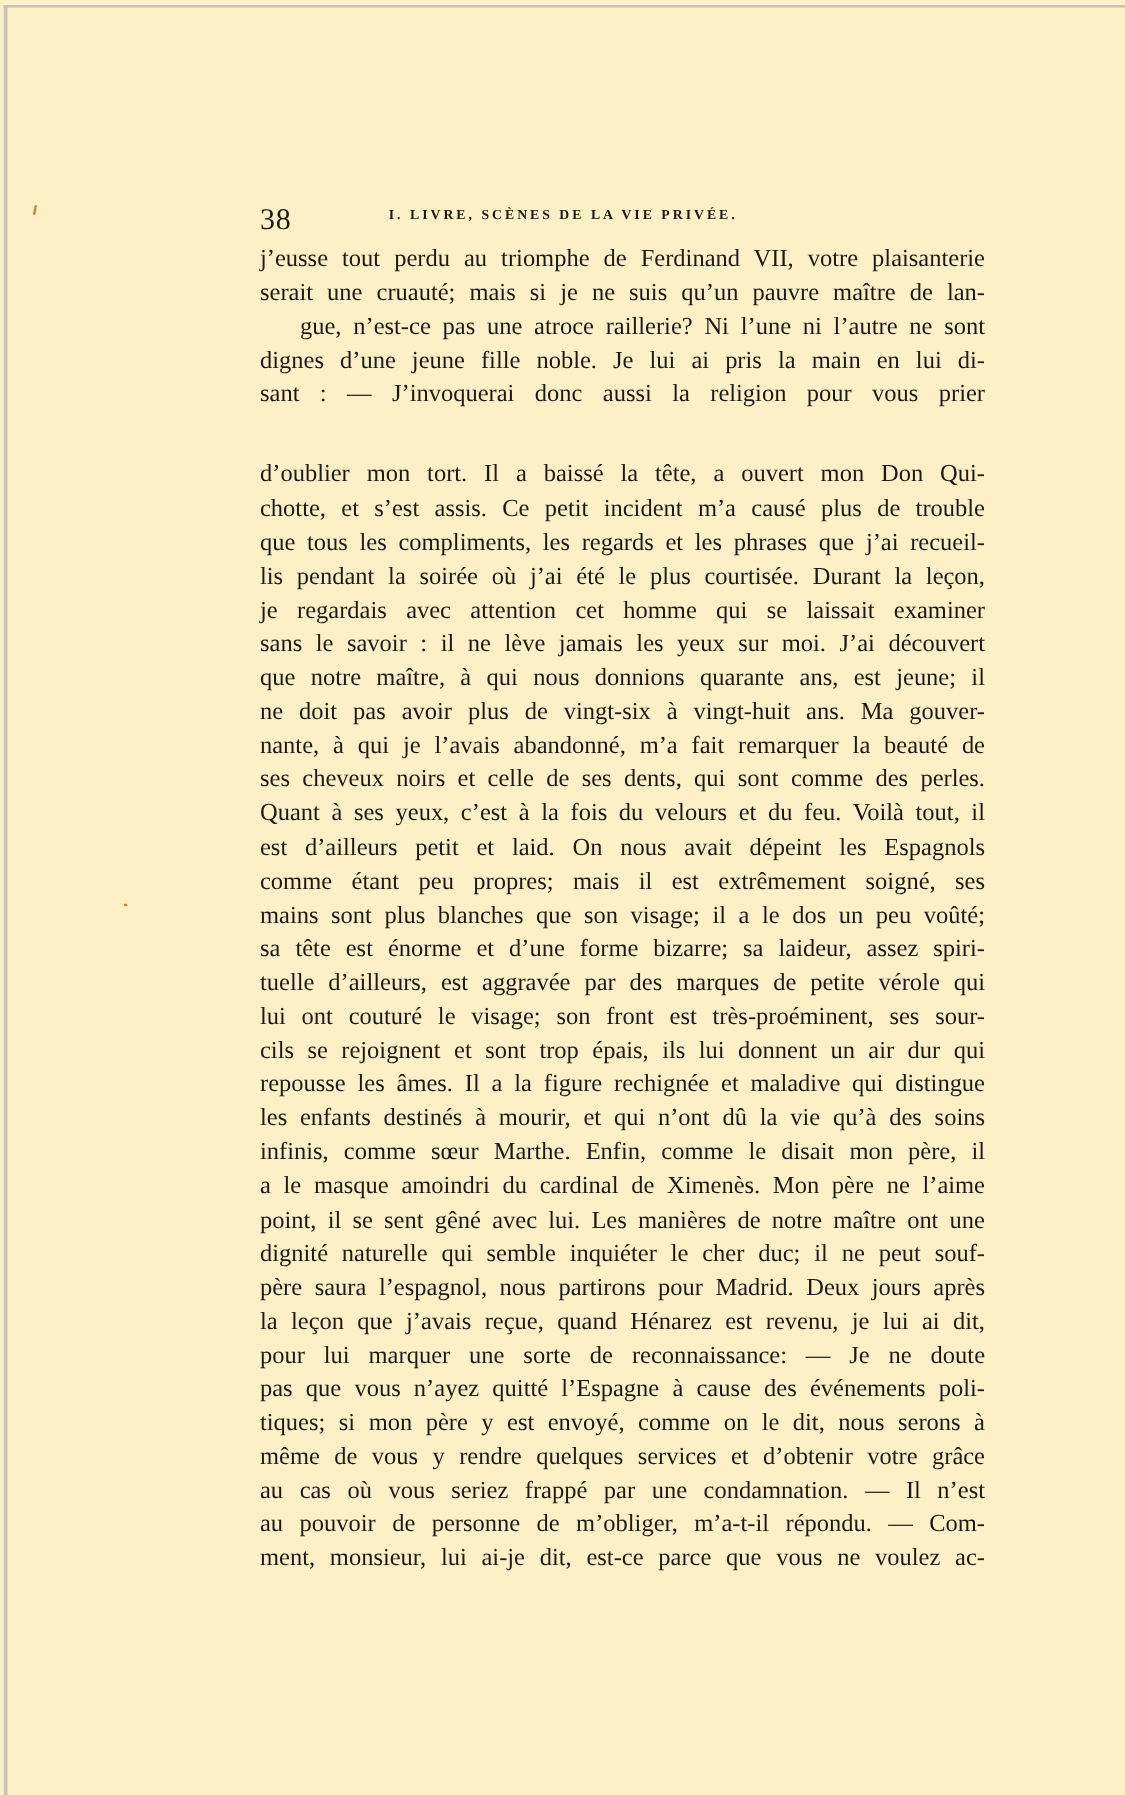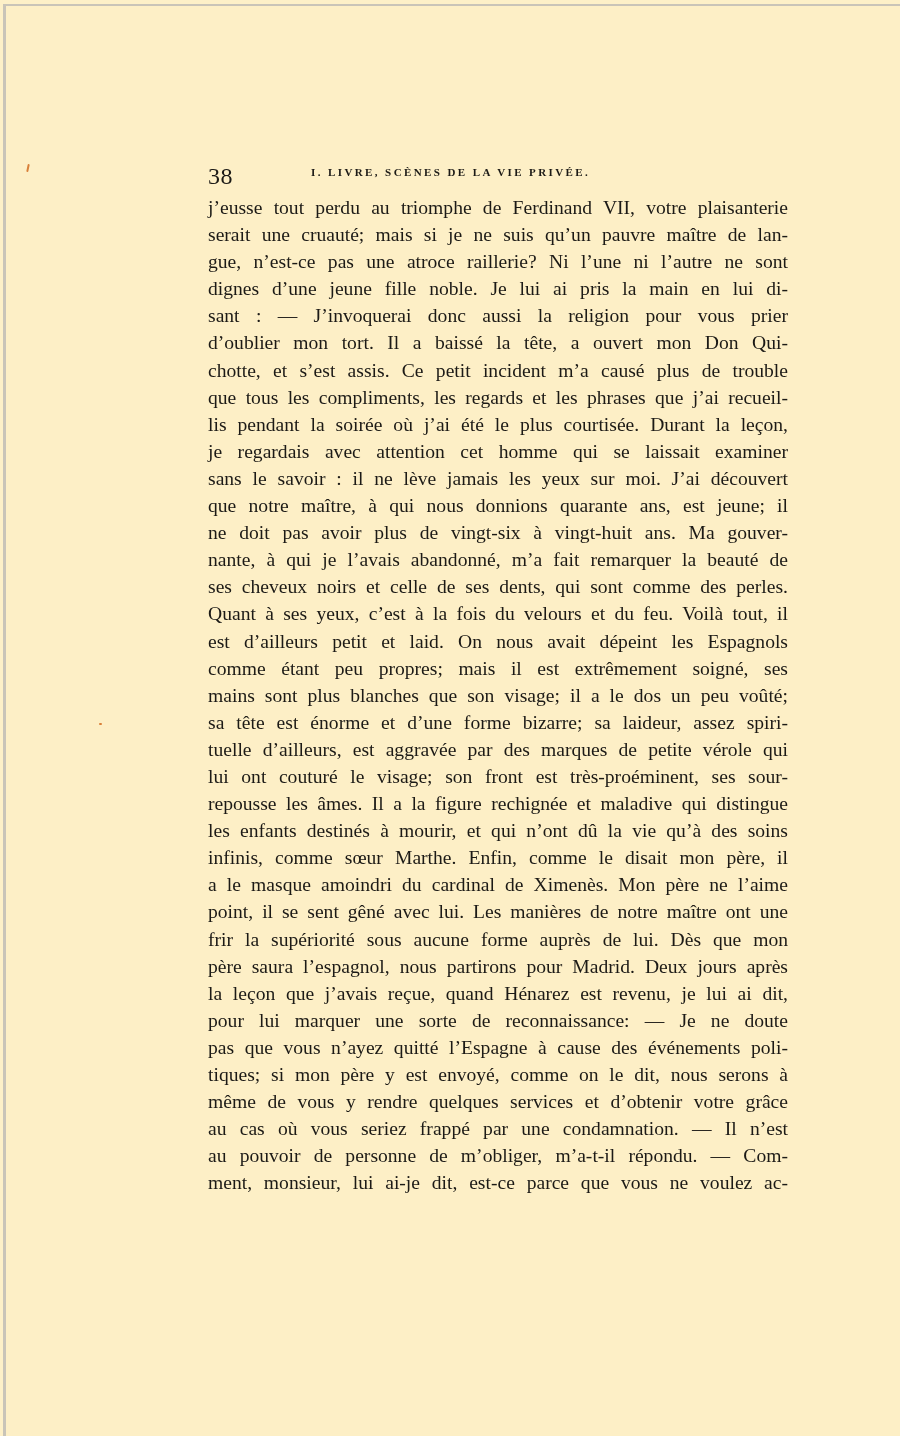--- a/index.html
+++ b/index.html
@@ -85,46 +85,47 @@
 </div>
 
 <div class="running-head">
   <span class="page-number">38</span>
   <span class="head-title">I. LIVRE, SCÈNES DE LA VIE PRIVÉE.</span>
 </div>
 
 <div class="body-text" id="body-text">
     <div class="line" style="text-align: left; word-spacing: 0px;">j’eusse tout perdu au triomphe de Ferdinand VII, votre plaisanterie</div>
     <div class="line" style="text-align: left; word-spacing: 0px;">serait une cruauté; mais si je ne suis qu’un pauvre maître de lan-</div>
-    <div class="line" style="text-align: right; word-spacing: 0px;">gue, n’est-ce pas une atroce raillerie? Ni l’une ni l’autre ne sont</div>
+    <div class="line" style="text-align: right; word-spacing: 0px; margin-left: 32px;">gue, n’est-ce pas une atroce raillerie? Ni l’une ni l’autre ne sont</div>
     <div class="line" style="text-align: left; word-spacing: 0px;">dignes d’une jeune fille noble. Je lui ai pris la main en lui di-</div>
     <div class="line" style="text-align: left; word-spacing: 0px;">sant : — J’invoquerai donc aussi la religion pour vous prier</div>
-    <div class="line" style="text-align: left; word-spacing: 0px;">d’oublier mon tort. Il a baissé la tête, a ouvert mon Don Qui-</div>
+    <div class="line" style="text-align: left; word-spacing: 0px; margin-top: 37px;">d’oublier mon tort. Il a baissé la tête, a ouvert mon Don Qui-</div>
     <div class="line" style="text-align: left; word-spacing: 0px;">chotte, et s’est assis. Ce petit incident m’a causé plus de trouble</div>
     <div class="line" style="text-align: left; word-spacing: 0px;">que tous les compliments, les regards et les phrases que j’ai recueil-</div>
     <div class="line" style="text-align: left; word-spacing: 0px;">lis pendant la soirée où j’ai été le plus courtisée. Durant la leçon,</div>
     <div class="line" style="text-align: left; word-spacing: 0px;">je regardais avec attention cet homme qui se laissait examiner</div>
     <div class="line" style="text-align: left; word-spacing: 0px;">sans le savoir : il ne lève jamais les yeux sur moi. J’ai découvert</div>
     <div class="line" style="text-align: left; word-spacing: 0px;">que notre maître, à qui nous donnions quarante ans, est jeune; il</div>
     <div class="line" style="text-align: left; word-spacing: 0px;">ne doit pas avoir plus de vingt-six à vingt-huit ans. Ma gouver-</div>
     <div class="line" style="text-align: left; word-spacing: 0px;">nante, à qui je l’avais abandonné, m’a fait remarquer la beauté de</div>
     <div class="line" style="text-align: left; word-spacing: 0px;">ses cheveux noirs et celle de ses dents, qui sont comme des perles.</div>
     <div class="line" style="text-align: left; word-spacing: 0px;">Quant à ses yeux, c’est à la fois du velours et du feu. Voilà tout, il</div>
     <div class="line" style="text-align: left; word-spacing: 0px;">est d’ailleurs petit et laid. On nous avait dépeint les Espagnols</div>
     <div class="line" style="text-align: left; word-spacing: 0px;">comme étant peu propres; mais il est extrêmement soigné, ses</div>
     <div class="line" style="text-align: left; word-spacing: 0px;">mains sont plus blanches que son visage; il a le dos un peu voûté;</div>
     <div class="line" style="text-align: left; word-spacing: 0px;">sa tête est énorme et d’une forme bizarre; sa laideur, assez spiri-</div>
     <div class="line" style="text-align: left; word-spacing: 0px;">tuelle d’ailleurs, est aggravée par des marques de petite vérole qui</div>
     <div class="line" style="text-align: left; word-spacing: 0px;">lui ont couturé le visage; son front est très-proéminent, ses sour-</div>
+    <div class="line" style="text-align: left; word-spacing: 0px;">cils se rejoignent et sont trop épais, ils lui donnent un air dur qui</div>
     <div class="line" style="text-align: left; word-spacing: 0px;">repousse les âmes. Il a la figure rechignée et maladive qui distingue</div>
     <div class="line" style="text-align: left; word-spacing: 0px;">les enfants destinés à mourir, et qui n’ont dû la vie qu’à des soins</div>
     <div class="line" style="text-align: left; word-spacing: 0px;">infinis, comme sœur Marthe. Enfin, comme le disait mon père, il</div>
     <div class="line" style="text-align: left; word-spacing: 0px;">a le masque amoindri du cardinal de Ximenès. Mon père ne l’aime</div>
     <div class="line" style="text-align: left; word-spacing: 0px;">point, il se sent gêné avec lui. Les manières de notre maître ont une</div>
-    <div class="line" style="text-align: left; word-spacing: 0px;">frir la supériorité sous aucune forme auprès de lui. Dès que mon</div>
+    <div class="line" style="text-align: left; word-spacing: 0px;">dignité naturelle qui semble inquiéter le cher duc; il ne peut souf-</div>
     <div class="line" style="text-align: left; word-spacing: 0px;">père saura l’espagnol, nous partirons pour Madrid. Deux jours après</div>
     <div class="line" style="text-align: left; word-spacing: 0px;">la leçon que j’avais reçue, quand Hénarez est revenu, je lui ai dit,</div>
     <div class="line" style="text-align: left; word-spacing: 0px;">pour lui marquer une sorte de reconnaissance: — Je ne doute</div>
     <div class="line" style="text-align: left; word-spacing: 0px;">pas que vous n’ayez quitté l’Espagne à cause des événements poli-</div>
     <div class="line" style="text-align: left; word-spacing: 0px;">tiques; si mon père y est envoyé, comme on le dit, nous serons à</div>
     <div class="line" style="text-align: left; word-spacing: 0px;">même de vous y rendre quelques services et d’obtenir votre grâce</div>
     <div class="line" style="text-align: left; word-spacing: 0px;">au cas où vous seriez frappé par une condamnation. — Il n’est</div>
     <div class="line" style="text-align: left; word-spacing: 0px; font-family: Liberation Serif, serif;">au pouvoir de personne de m’obliger, m’a-t-il répondu. — Com-</div>
     <div class="line last" style="text-align: left; word-spacing: 0px;">ment, monsieur, lui ai-je dit, est-ce parce que vous ne voulez ac-</div>
   </div>

